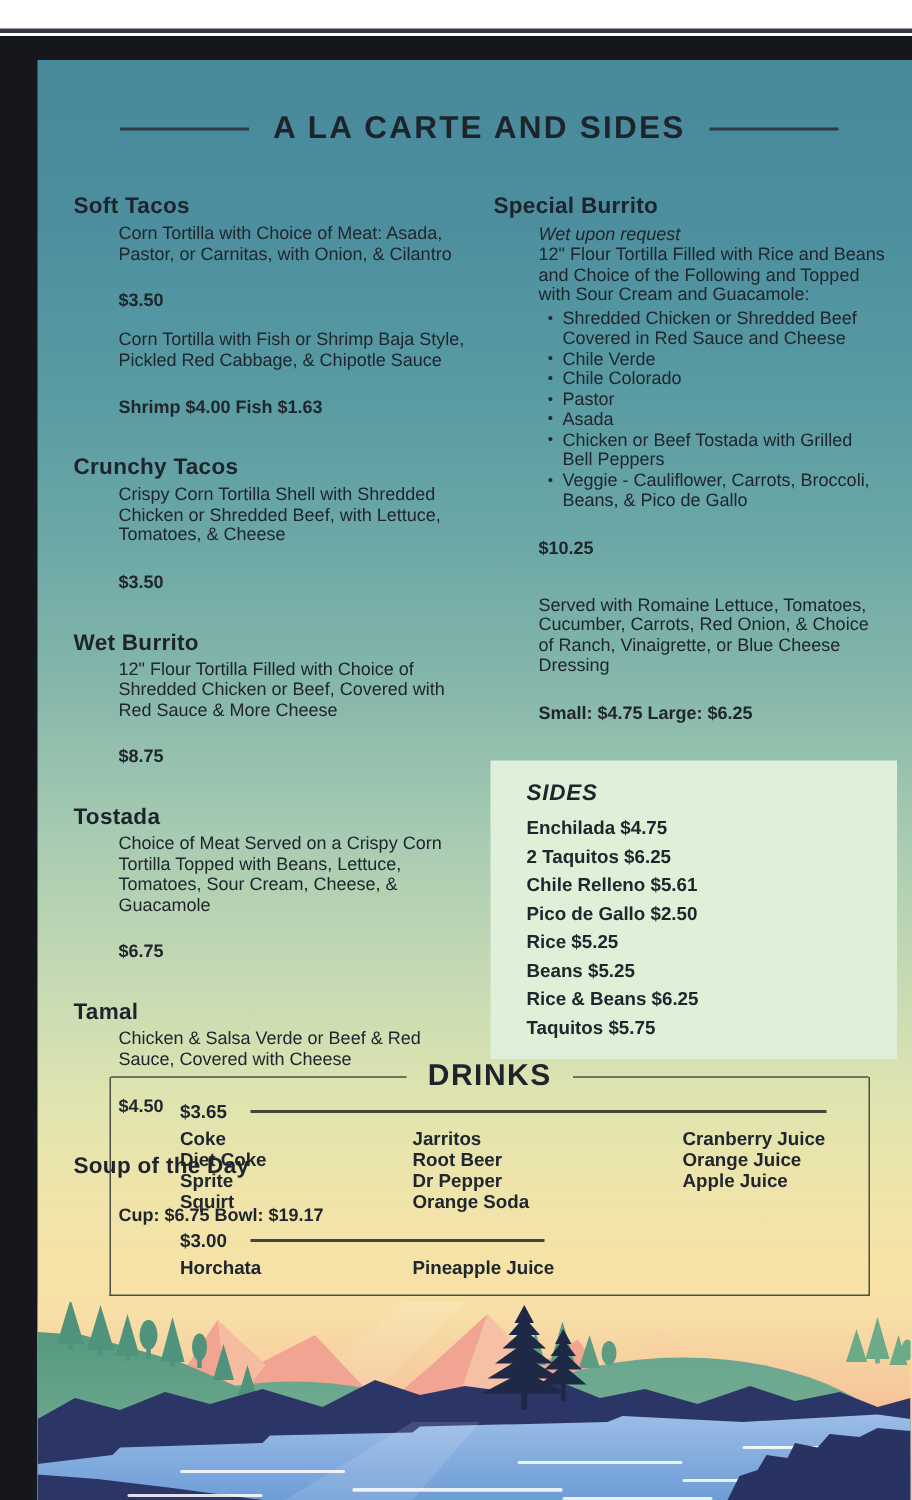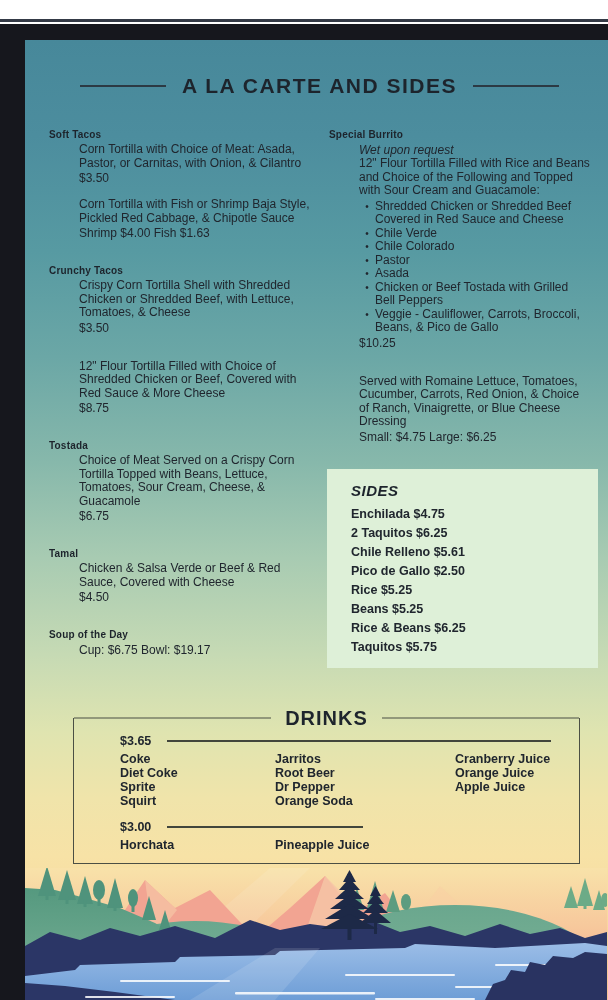--- a/index.html
+++ b/index.html
@@ -14,25 +14,25 @@
           #47889a 0%,#4c8d9e 10%,#579aa2 22%,#6ba7a6 33%,#87b8ab 44%,
           #a8cbb2 54%,#c6dab4 64%,#dfe4b0 72%,#f0e4aa 79%,#f7e2a6 85%,
           #f8daa0 91%,#f6c999 97%,#f5c295 100%);}
   .title-row{display:flex;align-items:center;justify-content:center;gap:16px;margin-top:34px;}
   .tline{width:86px;height:2px;background:#2c3a44;}
   .main-title{font-size:21px;font-weight:800;letter-spacing:1.5px;margin:0;color:#1d242c;}
   .cols{display:flex;padding:0 24px;margin-top:31px;}
   .col-left{width:264px;flex:none;}
   .col-right{flex:1;margin-left:16px;}
   .sec{margin-bottom:25px;}
-  .sec-heading{font-size:10px;font-weight:800;letter-spacing:.2px;color:#1d242c;}
+  .sec-heading{font-size:15px;font-weight:800;letter-spacing:.2px;color:#1d242c;}
   .item{padding-left:30px;margin-top:3px;margin-bottom:13px;}
   .item:last-child{margin-bottom:0;}
   .desc{font-size:12px;line-height:13.5px;}
-  .price{font-size:12px;font-weight:400;margin-top:1px;}
+  .price{font-size:12px;font-weight:700;margin-top:17px;}
   .note-italic{font-style:italic;font-size:12px;line-height:14px;}
   .bullets{margin-top:2px;}
   .bullet{display:flex;font-size:12px;line-height:13.5px;}
   .bullet .dot{width:16px;flex:none;text-align:center;font-size:10px;}
   .bullet .btxt{flex:1;}
   .sides-box{background:#def0d8;margin:16px -8px 0 -2px;padding:13px 14px 14px 24px;}
   .sides-title{font-size:15px;font-weight:800;font-style:italic;letter-spacing:.5px;
                margin-bottom:8px;color:#1d242c;}
   .sides-item{font-size:12.5px;font-weight:700;margin-bottom:5px;}
   .sides-item:last-child{margin-bottom:0;}
@@ -88,20 +88,21 @@
 
         <div class="sec">
           <div class="sec-heading">Crunchy Tacos</div>
           <div class="item">
             <div class="desc">Crispy Corn Tortilla Shell with Shredded Chicken or Shredded Beef, with Lettuce, Tomatoes, &amp; Cheese</div>
             <div class="price">$3.50</div>
           </div>
         </div>
 
         <div class="sec">
+          <div class="sec-heading">Wet Burrito</div>
           <div class="item">
             <div class="desc">12" Flour Tortilla Filled with Choice of Shredded Chicken or Beef, Covered with Red Sauce &amp; More Cheese</div>
             <div class="price">$8.75</div>
           </div>
         </div>
 
         <div class="sec">
           <div class="sec-heading">Tostada</div>
           <div class="item">
             <div class="desc">Choice of Meat Served on a Crispy Corn Tortilla Topped with Beans, Lettuce, Tomatoes, Sour Cream, Cheese, &amp; Guacamole</div>

